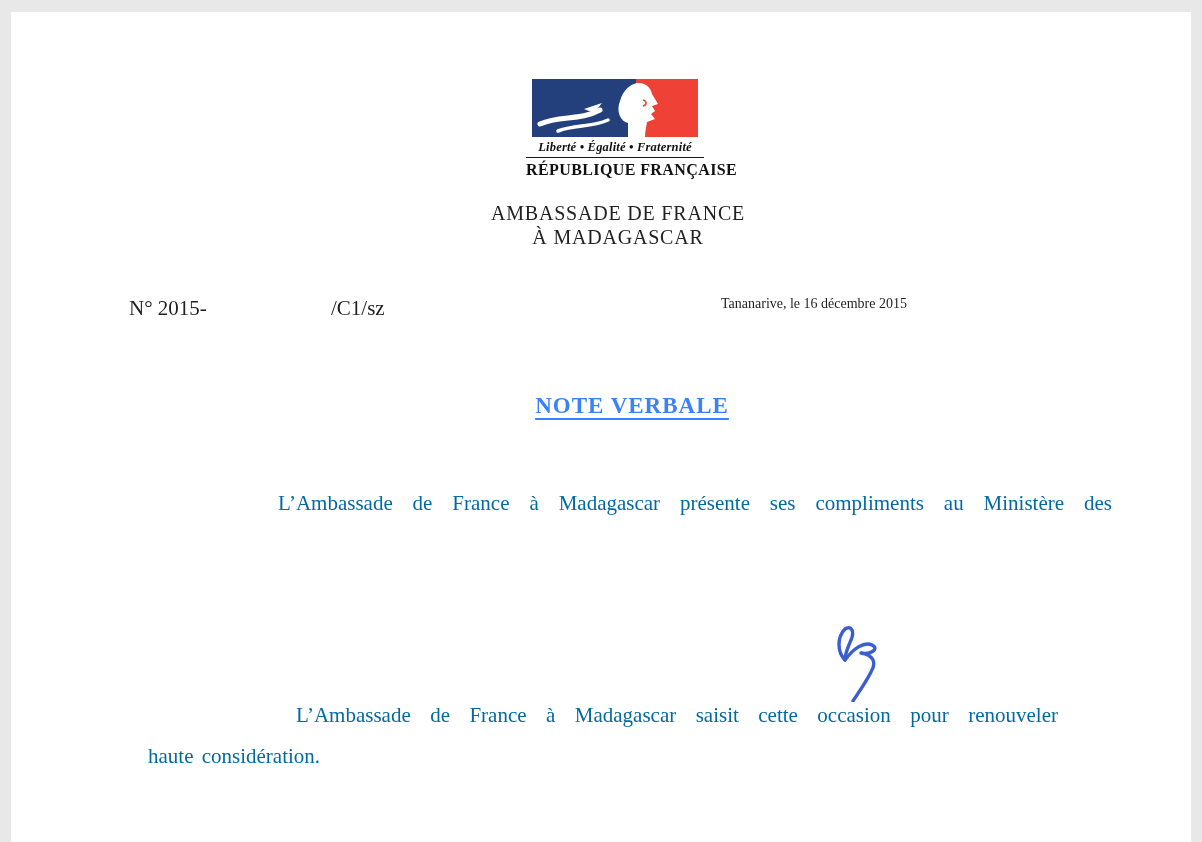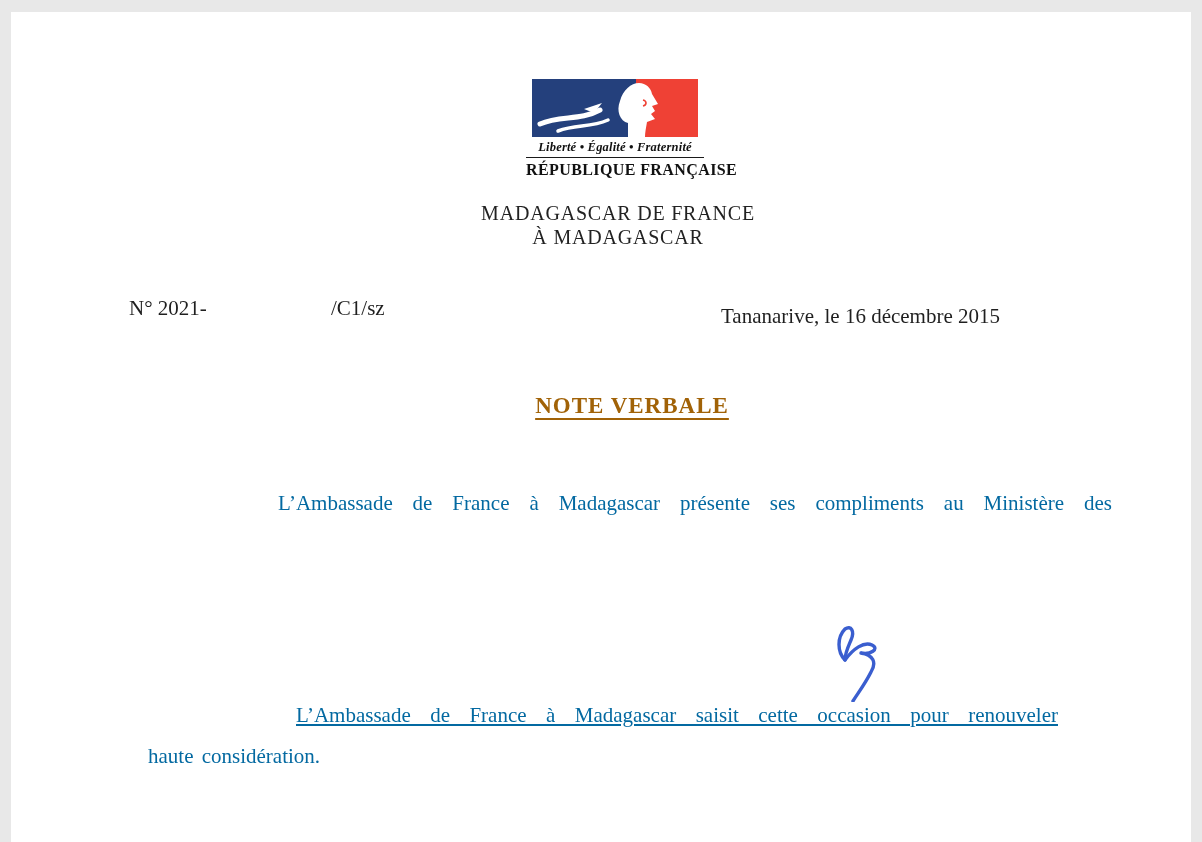--- a/index.html
+++ b/index.html
@@ -25,39 +25,39 @@
     letter-spacing:0.4px;white-space:nowrap;padding-top:3px;
   }
   .embassy-name{
     position:absolute;left:367px;top:189px;width:480px;
     text-align:center;font-size:20px;line-height:24px;
     letter-spacing:0.8px;color:#222;
   }
   
   .ref-number{position:absolute;left:118px;top:284px;font-size:21px;}
   .ref-code{position:absolute;left:320px;top:284px;font-size:21px;}
-  .dateline{position:absolute;left:710px;top:292px;font-size:21px;}
+  .dateline{position:absolute;left:710px;top:284px;font-size:14px;}
   
   .doc-title{
     position:absolute;left:471px;top:381px;width:300px;
     text-align:center;font-size:23px;font-weight:bold;
     letter-spacing:1px;
     text-decoration:underline;
     text-decoration-thickness:2.2px;
     text-underline-offset:5px;
-    color:#a16207;
+    color:#3b82f6;
   }
   
   .para{position:absolute;font-size:21px;line-height:40.5px;word-spacing:3px;color:#0369a1;}
   .para1{left:104px;top:471px;width:997px;}
   .para2{left:137px;top:683px;width:910px;}
   .jline{text-align:justify;text-align-last:justify;}
   .lastline{text-align:left;text-align-last:left;}
   .p1-first{text-indent:163px;}
-  .p2-first{text-indent:148px;text-decoration:underline;}
+  .p2-first{text-indent:148px;}
   
   .paraph{position:absolute;left:818px;top:606px;width:62px;height:84px;}
   
   .scan-artifact{position:absolute;left:1193px;top:546px;width:2px;height:21px;background:#c4c4c4;}
 </style>
 </head>
 <body>
 
 <div class="page">
 
@@ -77,25 +77,25 @@
       <path d="M26,52 C44,45 58,49 76,41" stroke="#ffffff" stroke-width="3.5" fill="none" stroke-linecap="round"></path>
       <path d="M52,30 L70,24 L62,34 Z" fill="#ffffff"></path>
 
       <path d="M111,21 c4,1 4,5 0,6" stroke="#ef4135" stroke-width="1.6" fill="none"></path>
     </svg>
     <div class="logo-motto">Liberté • Égalité • Fraternité</div>
     <div class="logo-republic">RÉPUBLIQUE FRANÇAISE</div>
   </div>
 
   <div class="embassy-name">
-    <div>MADAGASCAR DE FRANCE</div>
+    <div>AMBASSADE DE FRANCE</div>
     <div>À MADAGASCAR</div>
   </div>
 
-  <div class="ref-number">N° 2021-</div>
+  <div class="ref-number">N° 2015-</div>
   <div class="ref-code">/C1/sz</div>
   <div class="dateline">Tananarive, le 16 décembre 2015</div>
 
   <div class="doc-title">NOTE VERBALE</div>
 
   <div class="para para1">
     <div class="jline p1-first">L’Ambassade de France à Madagascar présente ses compliments au Ministère des</div>
   </div>
 
   <svg class="paraph" viewBox="0 0 62 84" aria-hidden="true">

